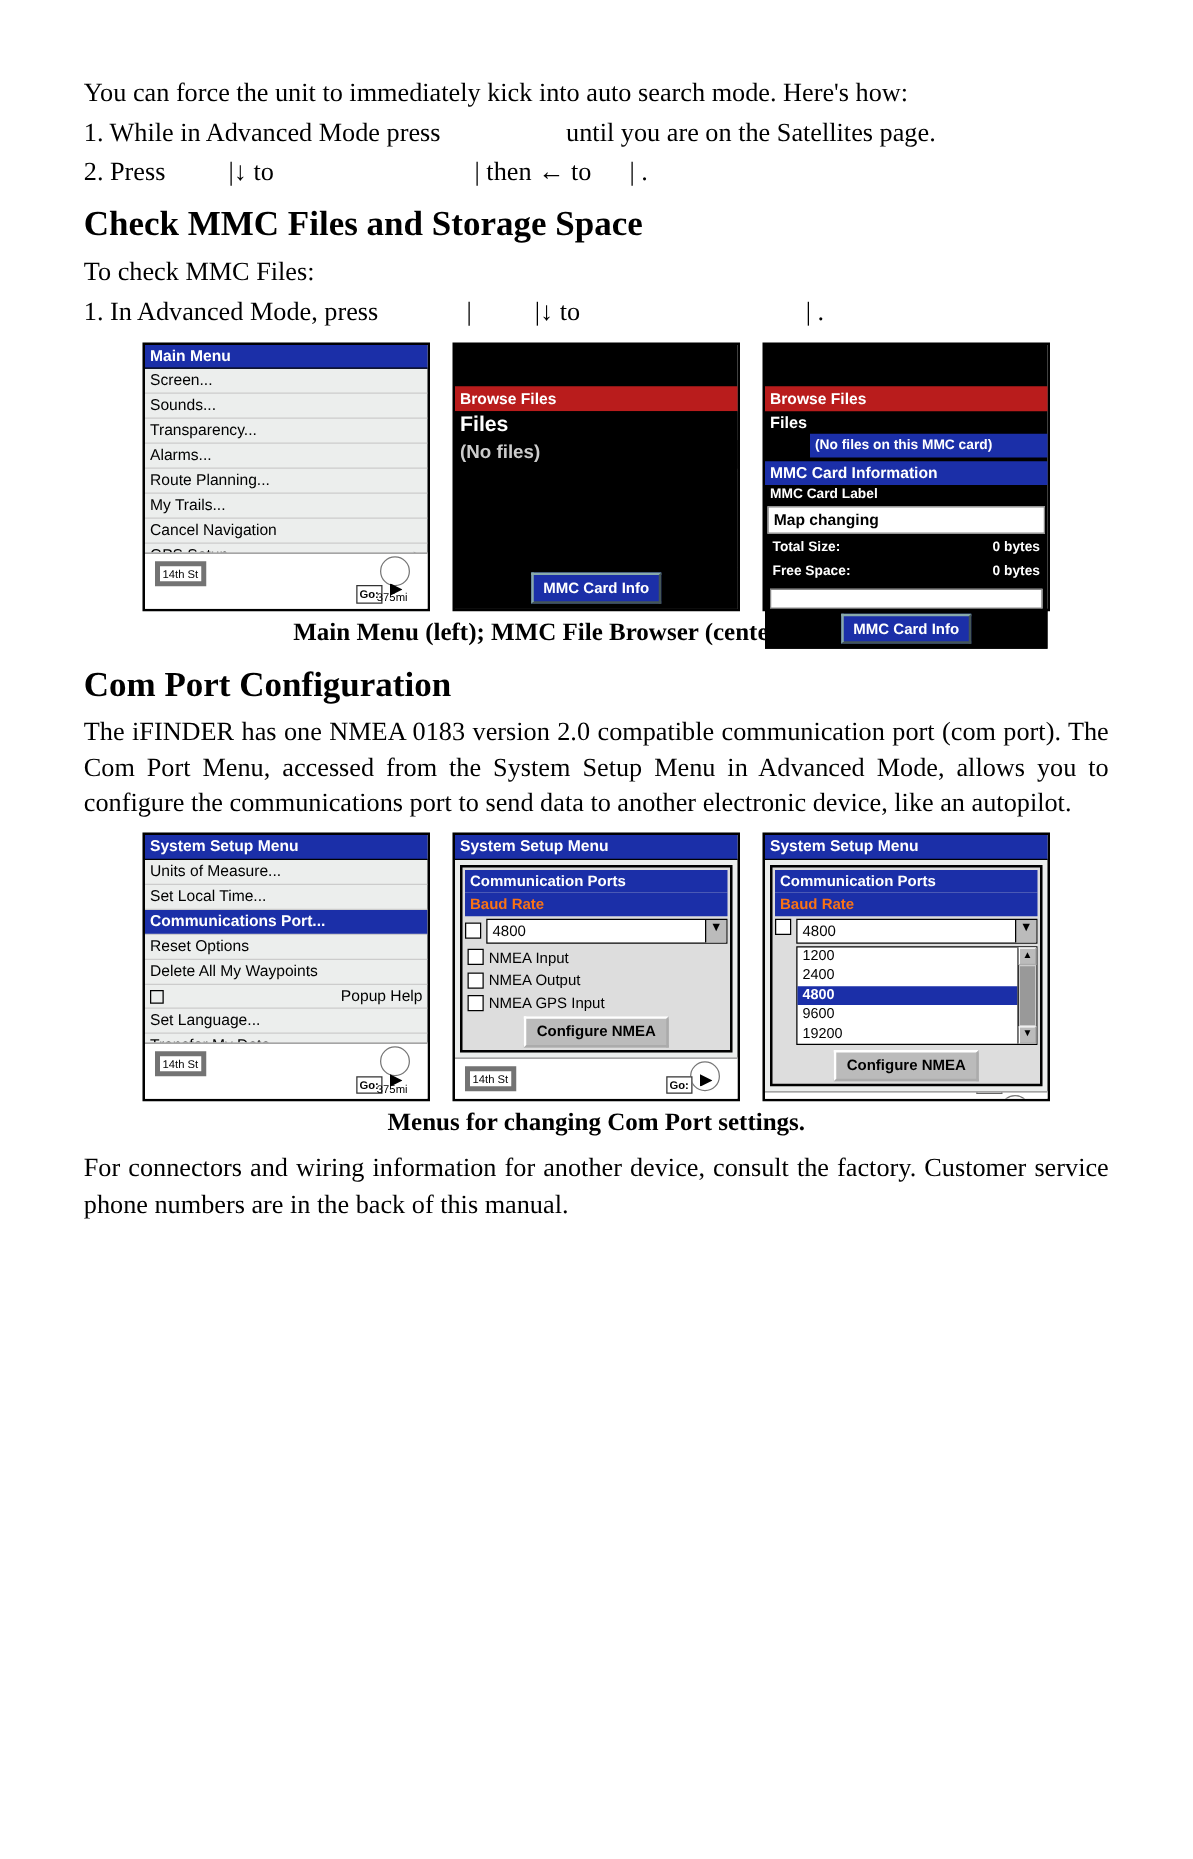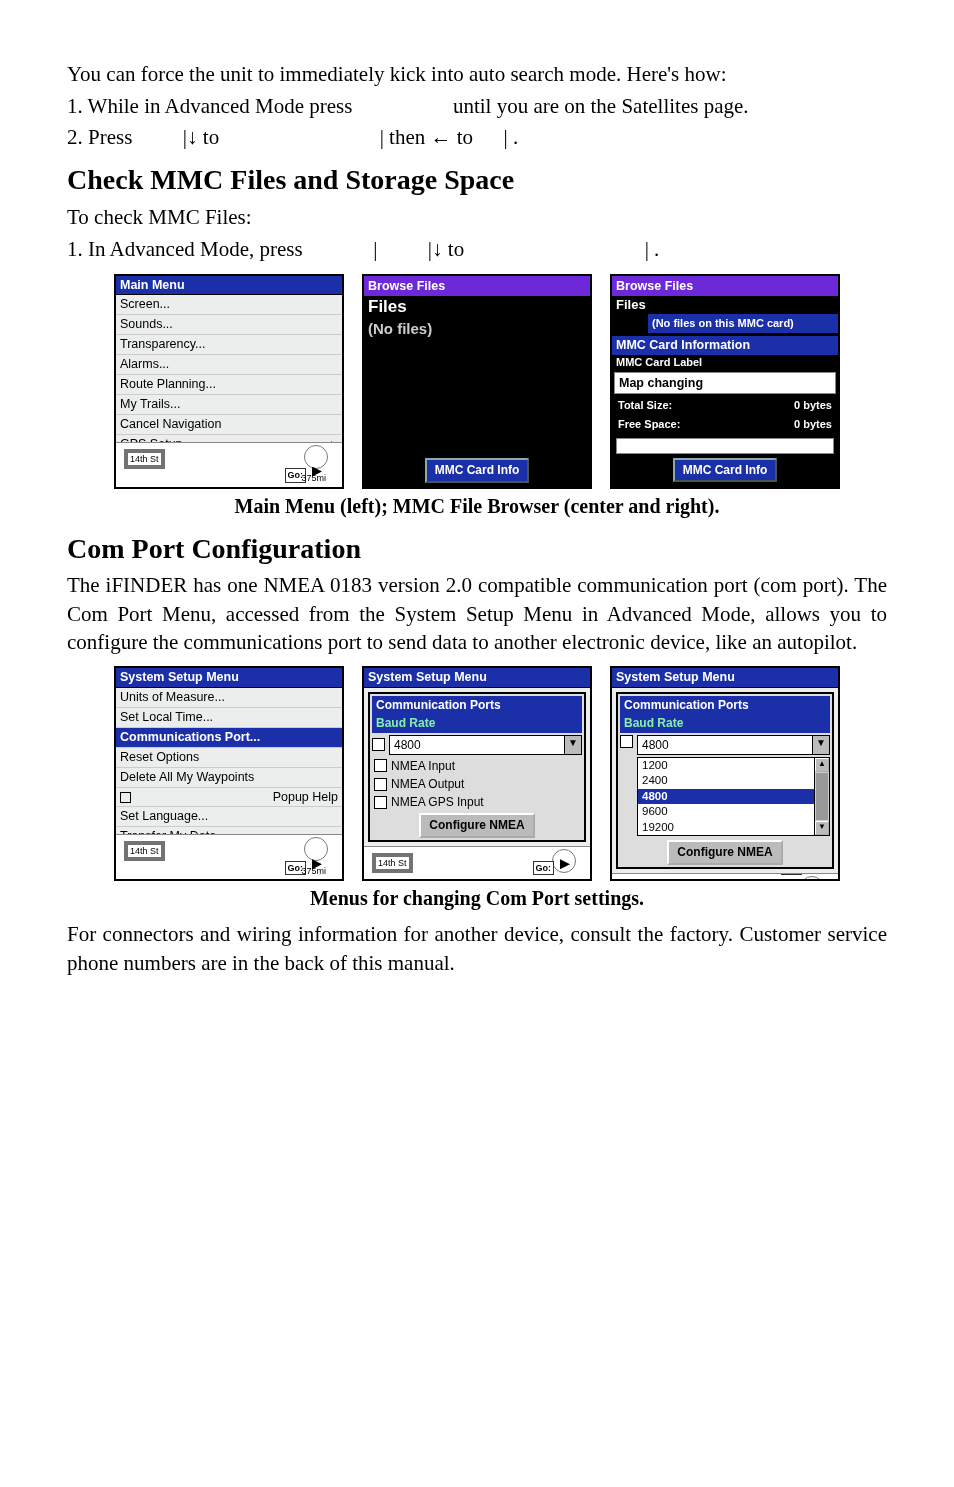--- a/index.html
+++ b/index.html
@@ -98,21 +98,22 @@
       display: flex;
       flex-direction: column;
     }
     .browse-files-label {
       color: #fff;
       font-weight: bold;
       padding: 2px 4px;
       display: flex;
       gap: 6px;
       align-items: baseline;
-      background:#6d28d9;
+      background:#b91c1c;
+      margin-top:33px;
     }
     .browse-nofiles {
       color: #ccc;
       font-size: 15px;
       font-weight: bold;
       padding: 0 4px 2px;
       background:#000;
     }
     .browse-filler { flex:1; background:#000; }
     .btn-bar {
@@ -179,21 +180,21 @@
     }
     .popup-title {
       background:#1b2fa8;
       color:#fff;
       font-weight:bold;
       padding:1px 4px;
       font-size:12px;
     }
     .baud-title {
       background:#1b2fa8;
-      color:#86efac;
+      color:#f97316;
       padding:1px 4px;
       font-size:12px;
       font-weight: bold;
     }
     .select {
       display:flex;
       border:1px solid #000;
       background:#fff;
       margin:2px 0;
     }

